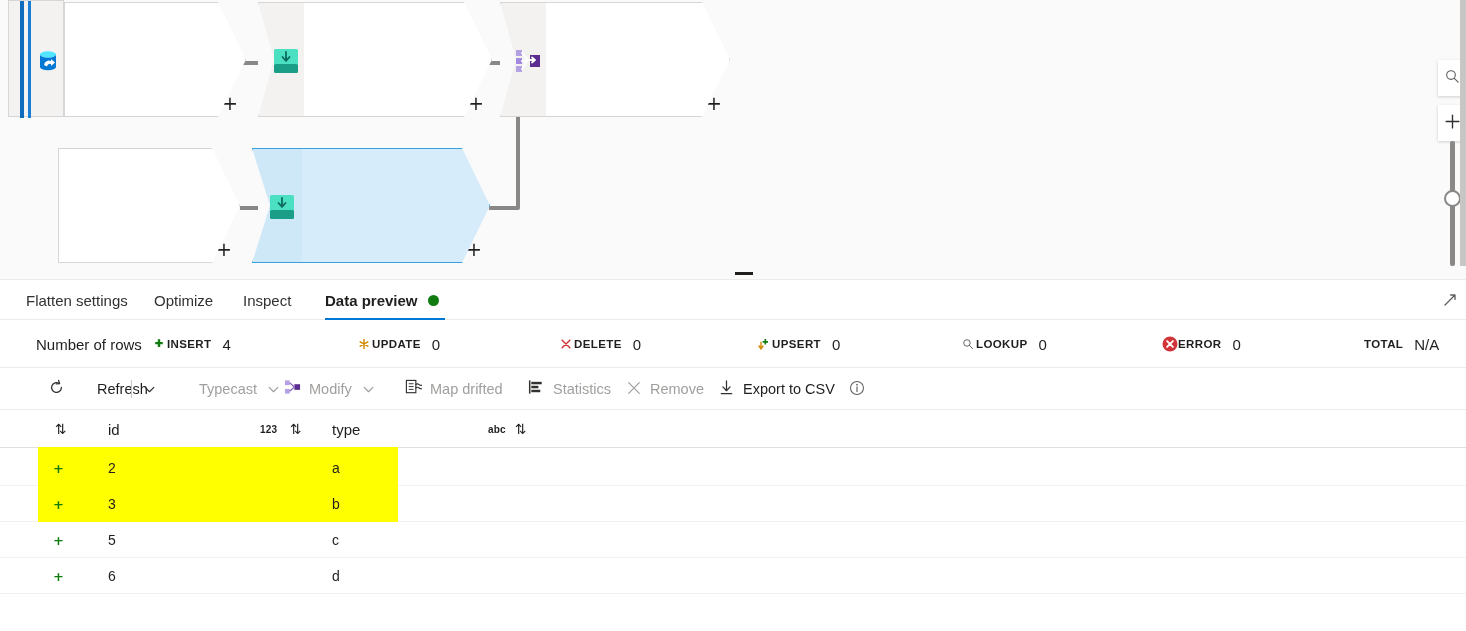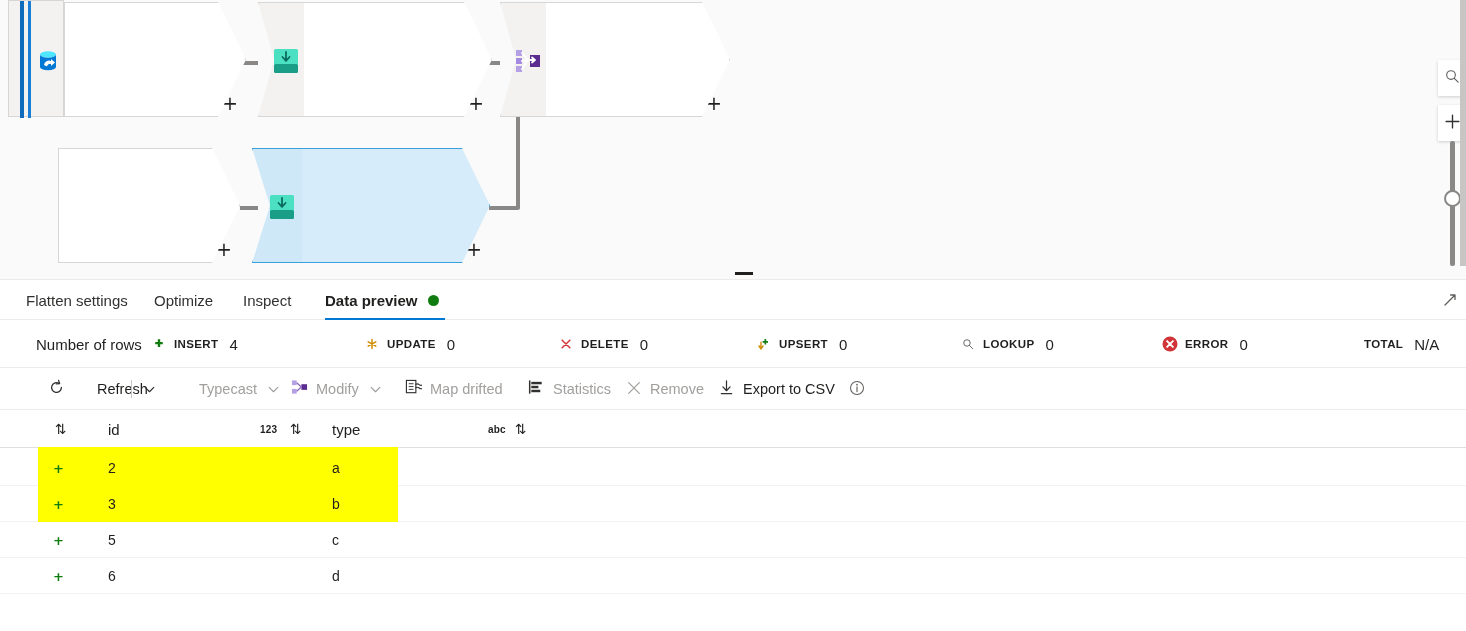--- a/index.html
+++ b/index.html
@@ -117,21 +117,21 @@
   }
 
   
   #stats {
     position:absolute; left:0; top:320px; width:1466px; height:48px;
     border-bottom:1px solid #edebe9; background:#fff;
   }
   .stat { position:absolute; top:0; height:48px; display:flex; align-items:center; }
   .stat .lbl {
     font-size:11.5px; font-weight:700; letter-spacing:0.4px;
-    text-transform:uppercase; color:#201f1e; margin-left:7px;
+    text-transform:uppercase; color:#201f1e; 
   }
   .stat .val { font-size:15px; color:#201f1e; margin-left:11px; }
   .stat .pre { font-size:15px; color:#201f1e; }
   .stat .ico { display:inline-flex; align-items:center; justify-content:center; width:16px; height:16px; }
 
   
   #toolbar {
     position:absolute; left:0; top:368px; width:1466px; height:42px;
     background:#fff; border-bottom:1px solid #edebe9;
   }
@@ -339,21 +339,21 @@
       <span class="pre">Number of rows</span>
       <span class="ico" style="margin-left:9px;">
         <svg viewBox="0 0 14 14" width="12" height="12">
           <path d="M5.6,1.6 h2.8 v3 h3 v2.8 h-3 v3 h-2.8 v-3 h-3 v-2.8 h3 z" fill="#107c10"></path>
         </svg>
       </span>
       <span class="lbl">Insert</span>
       <span class="val">4</span>
     </div>
 
-    <div class="stat" style="left:364px;justify-content:flex-end;">
+    <div class="stat" style="left:356px;justify-content:flex-end;">
       <span class="ico">
         <svg viewBox="0 0 14 14" width="12" height="12">
           <path d="M7,1.8 L7,12.2 M2.5,4.4 L11.5,9.6 M11.5,4.4 L2.5,9.6" stroke="#d18b00" stroke-width="1.7" stroke-linecap="round"></path>
         </svg>
       </span>
       <span class="lbl">Update</span>
       <span class="val">0</span>
     </div>
 
     <div class="stat" style="left:558px;">
@@ -426,21 +426,21 @@
 
     <div class="tb-item disabled" style="left:191px;">
       <span class="t" style="margin-left:8px;">Typecast</span>
       <span class="tb-chev">
         <svg viewBox="0 0 16 16" width="15" height="15">
           <path d="M3.4,5.8 L8,10.4 L12.6,5.8" stroke="#a19f9d" stroke-width="1.25" fill="none" stroke-linecap="round" stroke-linejoin="round"></path>
         </svg>
       </span>
     </div>
 
-    <div class="tb-item disabled" style="left:291px;">
+    <div class="tb-item disabled" style="left:284px;">
       <span>
         <svg viewBox="0 0 18 18" width="17" height="17">
           <rect x="1" y="1.5" width="5" height="5" fill="#b4a0e5"></rect>
           <rect x="1" y="10.5" width="5" height="5" fill="#b4a0e5"></rect>
           <rect x="11" y="5.5" width="6" height="6" fill="#5c2d91"></rect>
           <path d="M6,4 L11,8.5 M6,13 L11,8.5" stroke="#8764b8" stroke-width="1.3" fill="none"></path>
         </svg>
       </span>
       <span class="t">Modify</span>
       <span class="tb-chev">

